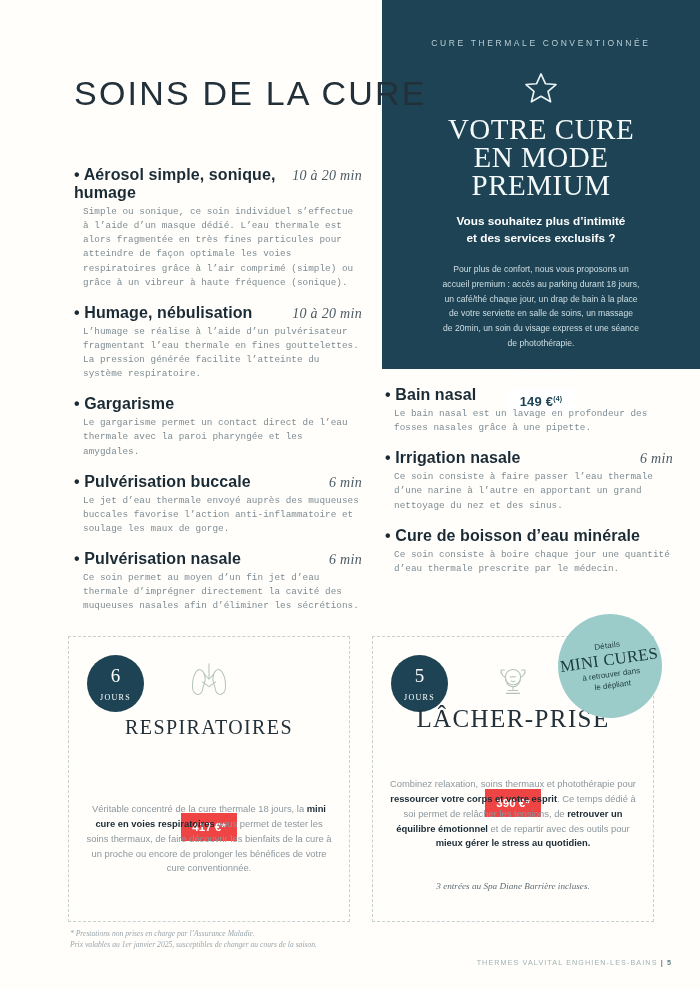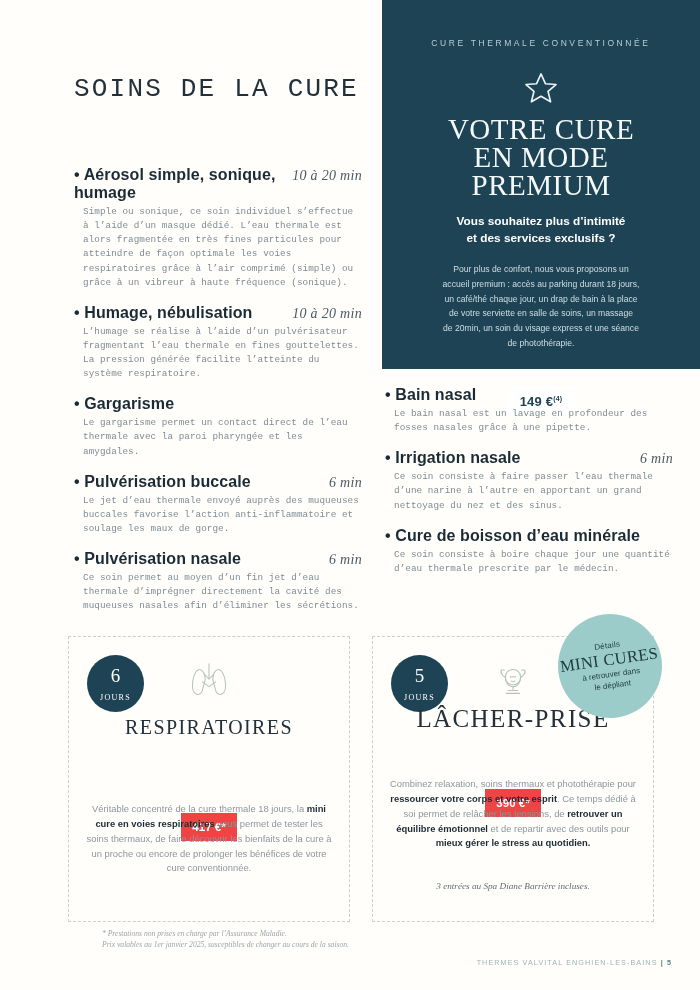--- a/index.html
+++ b/index.html
@@ -45,22 +45,22 @@
   .hero-price {
     display: inline-block; background: #ffffff; color: #1d4354;
     font-size: 13px; font-weight: 700; padding: 5px 13px 5px 13px;
     letter-spacing: 0.2px;
   }
   .hero-price sup { font-size: 7px; vertical-align: super; }
 
   
   .main-title {
     position: absolute; left: 74px; top: 74px;
-    font-family: Liberation Mono, monospace; font-weight: 400;
-    font-size: 26px; letter-spacing: 2.2px; color: #22303a;
+    font-family: Liberation Sans, sans-serif; font-weight: 400;
+    font-size: 34px; letter-spacing: 2.2px; color: #22303a;
   }
 
   
   .col-left  { position: absolute; left: 74px;  top: 166px; width: 288px; }
   .col-right { position: absolute; left: 385px; top: 386px; width: 288px; }
 
   .care { position: relative; margin-bottom: 14px; }
   .care-head {
     display: flex; align-items: baseline; justify-content: space-between;
     gap: 8px; margin-bottom: 3px;
@@ -150,21 +150,21 @@
     font-family: "Liberation Serif", serif; font-size: 16.5px;
     letter-spacing: 0.4px; line-height: 1.05; margin: 1px 0 2px 0;
   }
   .sticker-bot { font-size: 8px; line-height: 1.3; }
   .sticker-bot span { display: block; }
 
   
   .legal {
     position: absolute; left: 70px; top: 928px;
     font-family: "Liberation Serif", serif; font-style: italic;
-    font-size: 7.6px; line-height: 1.45; color: #9aa6ac; margin-left: 32px;
+    font-size: 7.6px; line-height: 1.45; color: #9aa6ac;
   }
   .legal span { display: block; }
   .runfoot {
     position: absolute; right: 28px; top: 958px;
     font-size: 7.2px; letter-spacing: 1.1px; color: #9db3b4;
   }
   .runfoot b { color: #5b7f80; }
 </style>
 </head>
 <body>

